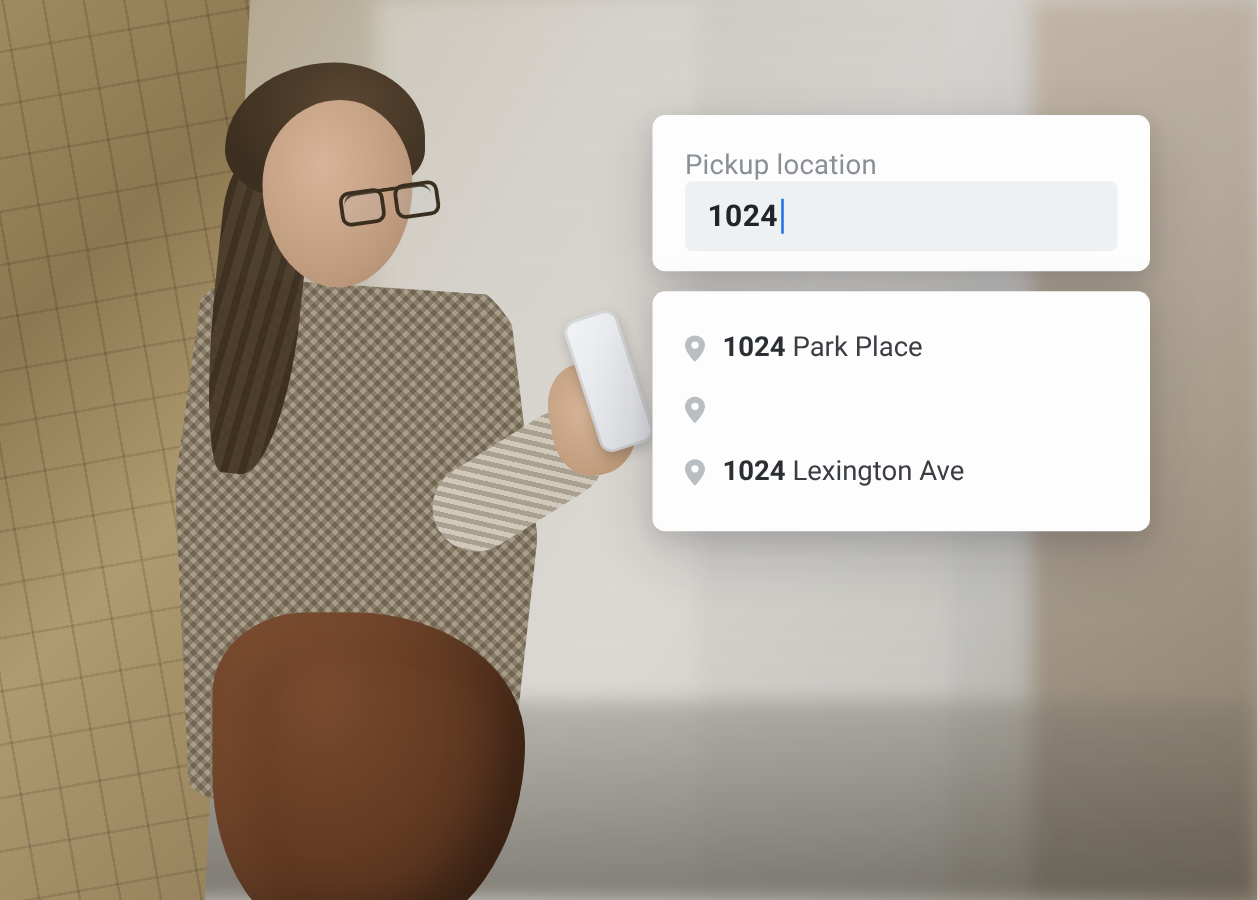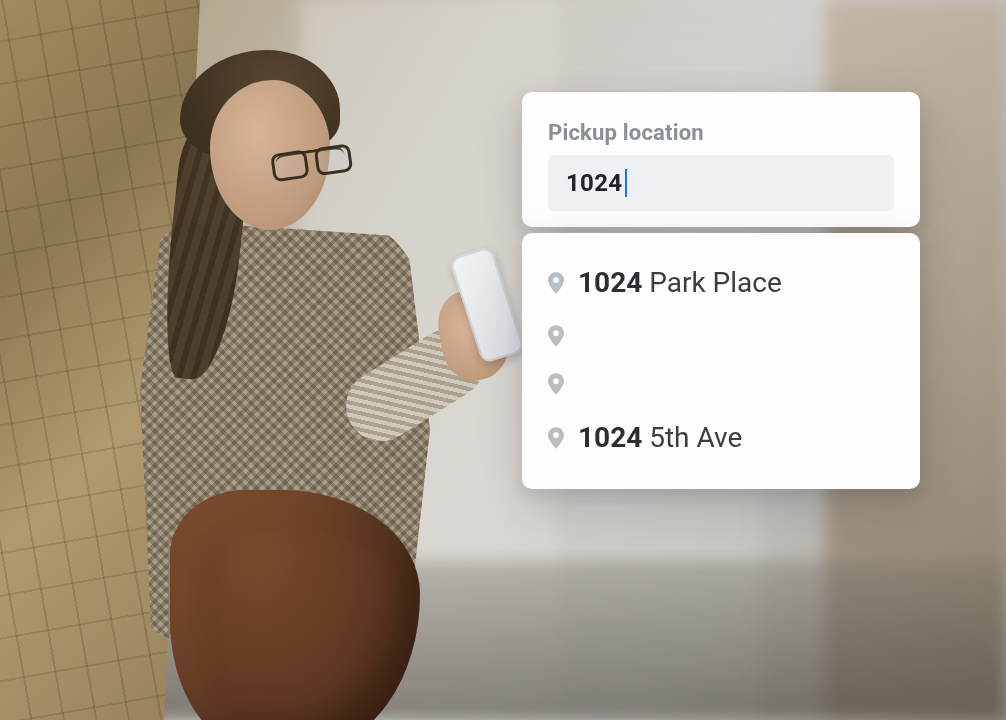--- a/index.html
+++ b/index.html
@@ -236,22 +236,22 @@
       top: 92px;
       width: 398px;
       background: #fdfdfd;
       border-radius: 10px;
       box-shadow: 0 18px 48px rgba(30,30,40,0.18), 0 6px 16px rgba(30,30,40,0.10);
       padding: 28px 26px 6px 26px;
     }
     .card-label {
       font-size: 22px;
       color: #8a8f95;
-      font-weight: 700;
-      margin-bottom: 10px;
+      font-weight: 400;
+      margin-bottom: 0;
       letter-spacing: 0.2px;
     }
     .input-wrap {
       background: #eef1f3;
       border-radius: 6px;
       height: 56px;
       display: flex;
       align-items: center;
       padding: 0 18px;
       margin-bottom: 10px;
@@ -290,21 +290,21 @@
       padding: 13px 0;
       cursor: pointer;
     }
     .pin-icon {
       flex: 0 0 auto;
       width: 16px;
       height: 22px;
       color: #b9bec3;
     }
     .suggestion-text {
-      font-size: 28px;
+      font-size: 22px;
       color: #3a3e43;
       font-weight: 400;
     }
     .suggestion-text .match {
       font-weight: 700;
       color: #2b2f33;
     }
   </style>
 </head>
 <body>
@@ -348,21 +348,16 @@
     </div>
     <div class="suggestion-item">
       <svg class="pin-icon" viewBox="0 0 24 32">
           <path fill="currentColor" d="M12 0C5.4 0 0 5.2 0 11.6 0 20.3 12 32 12 32s12-11.7 12-20.4C24 5.2 18.6 0 12 0zm0 16a4.4 4.4 0 1 1 0-8.8 4.4 4.4 0 0 1 0 8.8z"></path>
         </svg>
     </div>
     <div class="suggestion-item">
       <svg class="pin-icon" viewBox="0 0 24 32">
           <path fill="currentColor" d="M12 0C5.4 0 0 5.2 0 11.6 0 20.3 12 32 12 32s12-11.7 12-20.4C24 5.2 18.6 0 12 0zm0 16a4.4 4.4 0 1 1 0-8.8 4.4 4.4 0 0 1 0 8.8z"></path>
         </svg>
-    </div>
-    <div class="suggestion-item">
-      <svg class="pin-icon" viewBox="0 0 24 32">
-          <path fill="currentColor" d="M12 0C5.4 0 0 5.2 0 11.6 0 20.3 12 32 12 32s12-11.7 12-20.4C24 5.2 18.6 0 12 0zm0 16a4.4 4.4 0 1 1 0-8.8 4.4 4.4 0 0 1 0 8.8z"></path>
-        </svg>
-      <span class="suggestion-text"><span class="match">1024</span><span> 5th Ave</span></span>
+      <span class="suggestion-text"><span class="match">1024</span><span> Lexington Ave</span></span>
     </div>
   </div>
 </div>
 
 </body></html>

